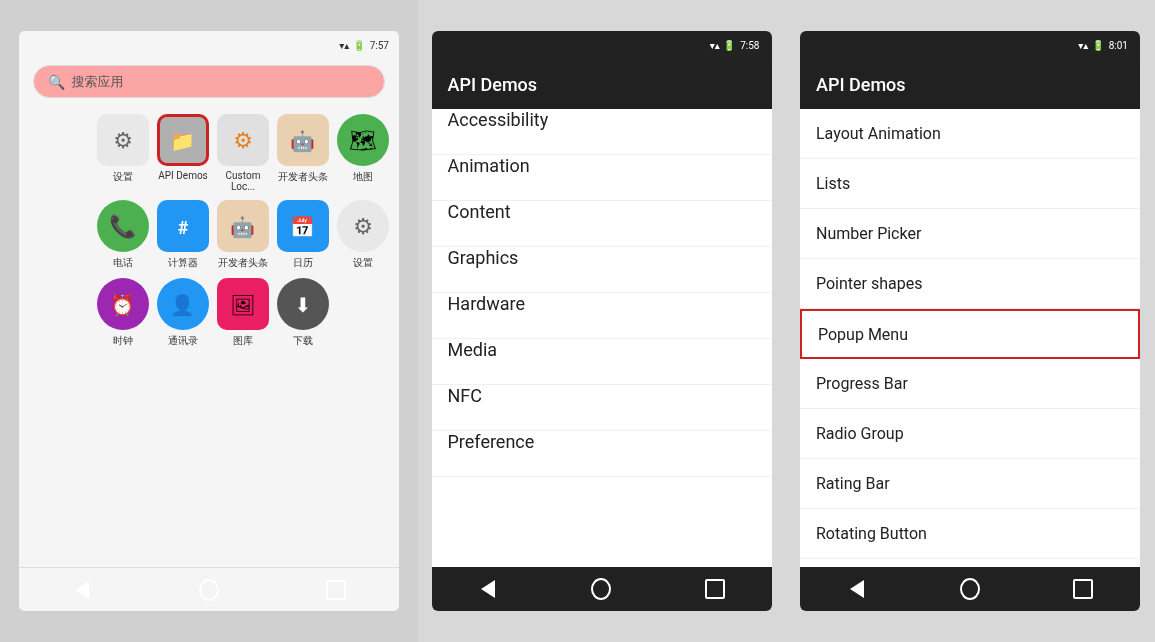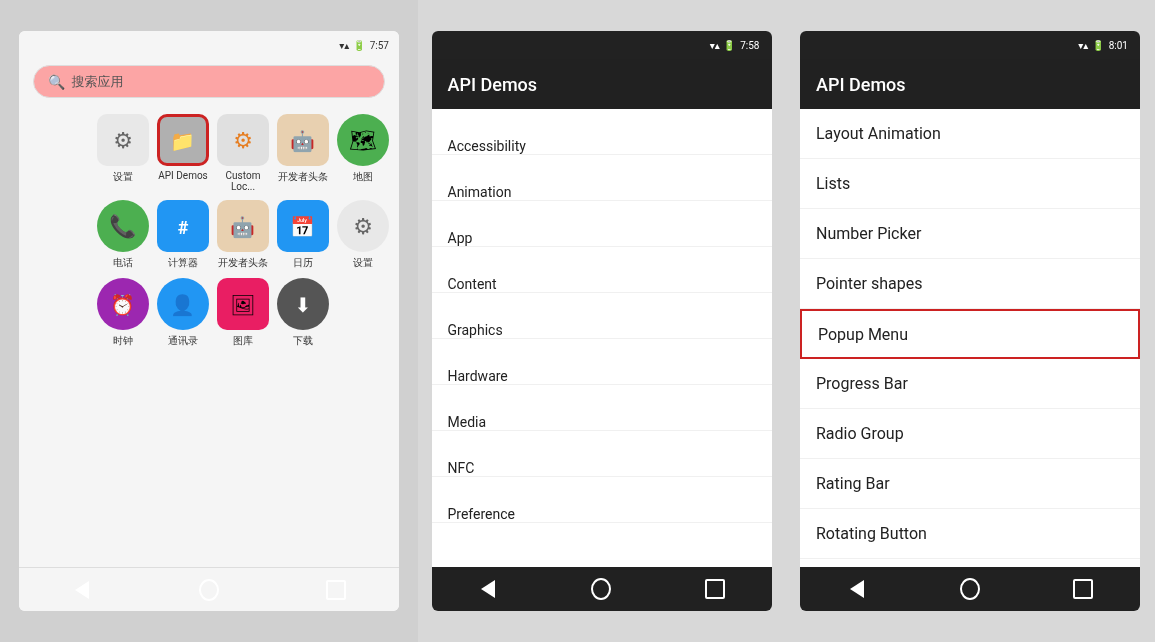--- a/index.html
+++ b/index.html
@@ -180,24 +180,24 @@
 
     .menu-list {
       flex: 1;
       overflow: hidden;
       background: white;
     }
 
     .menu-item {
       height: 46px;
       display: flex;
-      align-items: flex-end;
+      align-items: flex-start;
       padding: 0 16px;
       border-bottom: 1px solid #f0f0f0;
-      font-size: 14px;
+      font-size: 18px;
       color: #222;
       cursor: pointer;
     }
 
     .nav-bar-bottom {
       height: 44px;
       background: #212121;
       display: flex;
       align-items: center;
       justify-content: space-around;
@@ -442,23 +442,20 @@
     </div>
 
     <div class="menu-list">
       <div class="menu-item">
         <span>Accessibility</span>
       </div>
       <div class="menu-item">
         <span>Animation</span>
       </div>
       <div class="menu-item">
-        <span>App</span>
-      </div>
-      <div class="menu-item">
         <span>Content</span>
       </div>
       <div class="menu-item">
         <span>Graphics</span>
       </div>
       <div class="menu-item">
         <span>Hardware</span>
       </div>
       <div class="menu-item">
         <span>Media</span>

